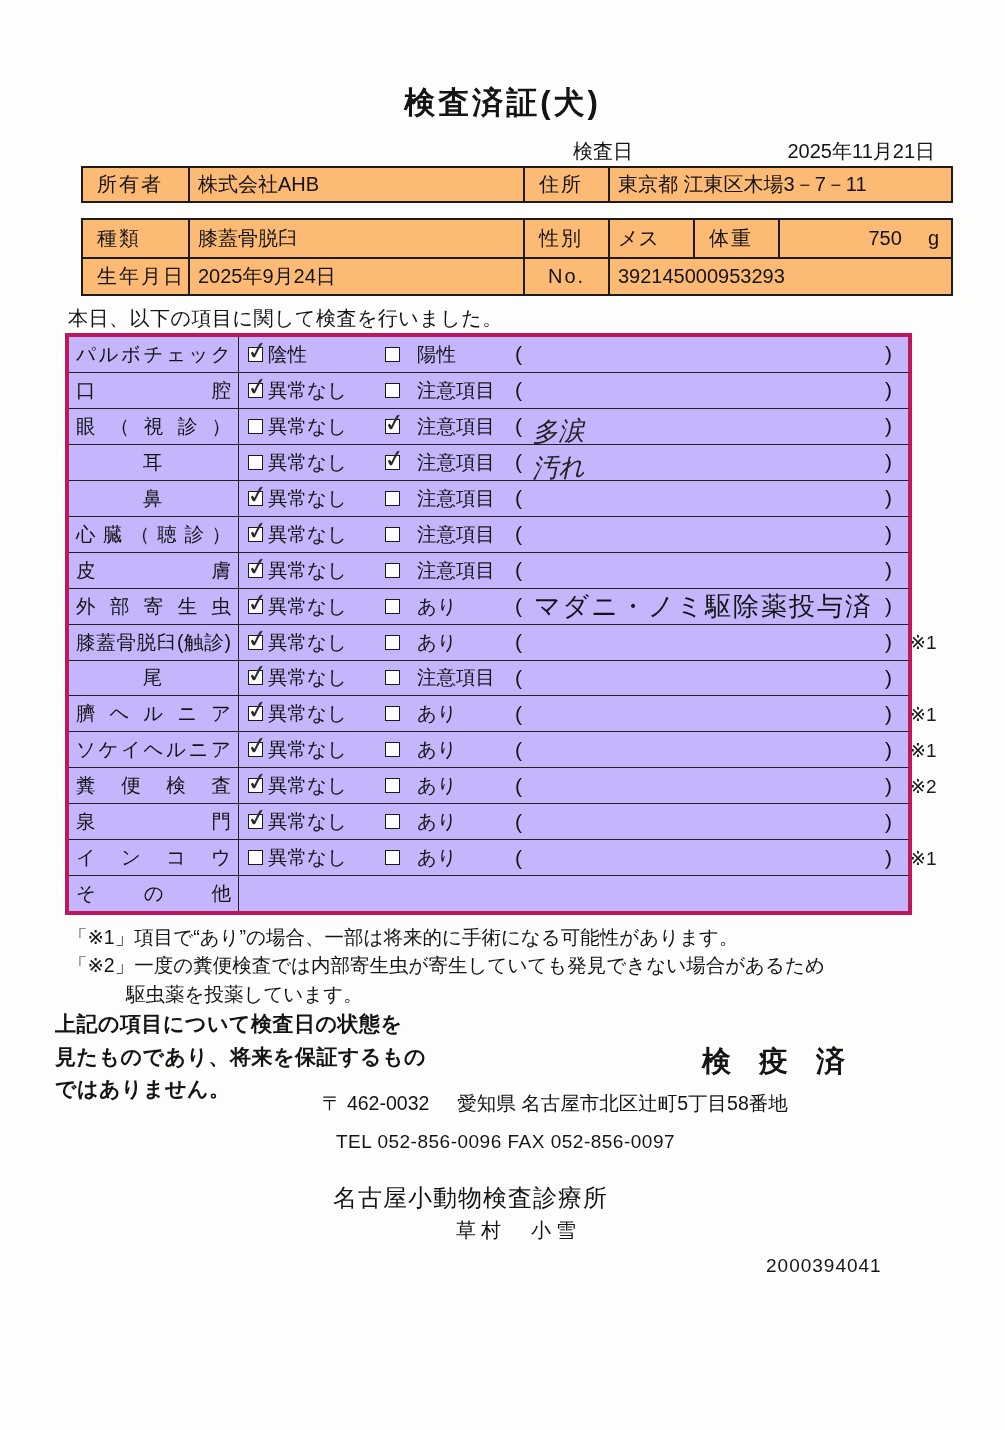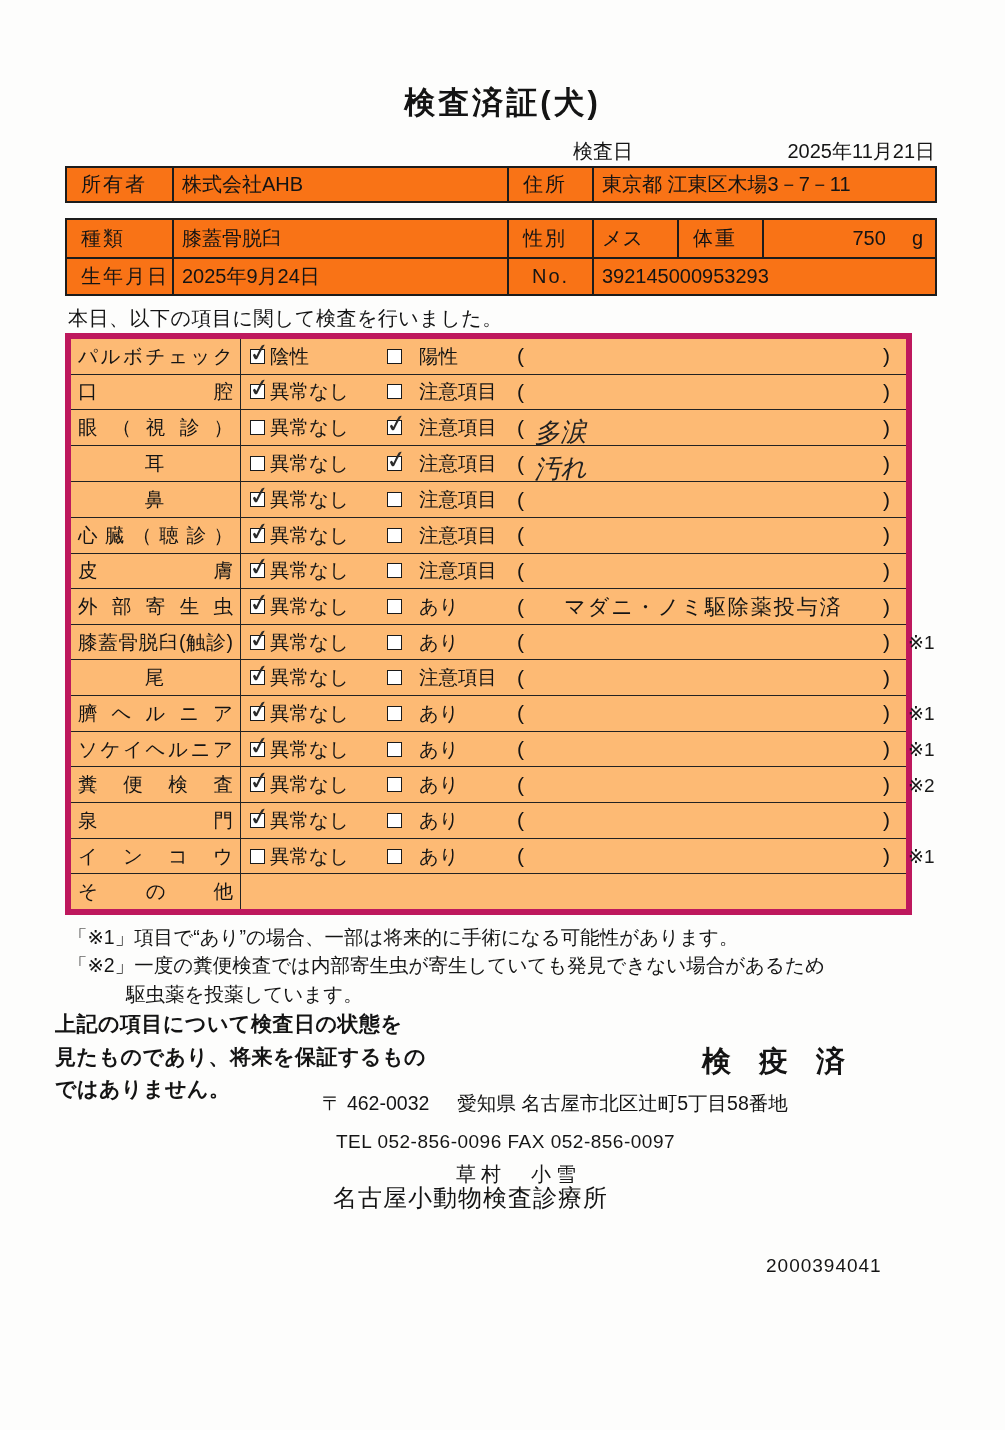--- a/index.html
+++ b/index.html
@@ -18,21 +18,21 @@
     text-align: center; font-size: 31px; font-weight: bold; letter-spacing: 3px;
   }
   .insp-date {
     position: absolute; top: 138px; left: 505px; width: 432px;
     display: flex; align-items: center; font-size: 20px;
   }
   .insp-date .lbl { padding-left: 68px; font-weight: 500; }
   .insp-date .val { margin-left: auto; padding-right: 2px; }
 
   
-  .grid-table { position: absolute; left: 65px; width: 872px; border: 2px solid #1c1c1c; background: #f97316; }
+  .grid-table { position: absolute; left: 81px; width: 872px; border: 2px solid #1c1c1c; background: #fdba74; }
   .g-row { display: flex; }
   .g-row + .g-row { border-top: 2px solid #1c1c1c; }
   .g-cell {
     display: flex; align-items: center; font-size: 20px;
     padding: 0 8px; overflow: hidden; white-space: nowrap;
   }
   .g-cell + .g-cell { border-left: 2px solid #1c1c1c; }
   .g-cell.label { justify-content: flex-start; padding-left: 14px; letter-spacing: 2px; }
   .g-cell.center { justify-content: center; padding-left: 8px; letter-spacing: 2px; }
   .owner-table { top: 166px; }
@@ -46,22 +46,22 @@
   .weight-val { justify-content: flex-end; }
   .weight-val .num { margin-left: auto; padding-right: 26px; }
   .weight-val .unit { flex: none; padding-right: 4px; }
 
   .intro { position: absolute; top: 305px; left: 68px; font-size: 20px; letter-spacing: 0.5px; }
 
   
   .exam-table {
     position: absolute; top: 333px; left: 65px;
     width: 847px; height: 582px;
-    border: 6px solid #be185d;
-    display: flex; flex-direction: column; background: #fdba74;
+    border: 4px solid #be185d;
+    display: flex; flex-direction: column; background: #c4b5fd;
   }
   .exam-row { flex: 1; display: flex; position: relative; }
   .exam-row + .exam-row { border-top: 1.6px solid #222; }
   .cell-name {
     width: 170px; flex: none; border-right: 1.6px solid #222;
     display: flex; align-items: center; padding: 0 7px; overflow: hidden;
   }
   .cell-name .name-text {
     width: 100%; font-size: 19.5px;
     text-align: justify; text-align-last: justify;
@@ -86,21 +86,21 @@
   .cell-note { flex: 1; display: flex; align-items: center; font-size: 20px; overflow: hidden; }
   .paren { flex: none; font-size: 21px; }
   .paren.open { margin-left: 4px; }
   .paren.close { margin-right: 16px; }
   .note-text { flex: 1; padding-left: 16px; white-space: nowrap; overflow: hidden; }
   .note-text.handwritten {
     font-family: "DejaVu Serif", serif; font-style: italic;
     font-size: 26px; transform: rotate(-2deg); display: inline-block;
     padding-left: 10px; color: #222;
   }
-  .note-text.printed { text-align: center; font-size: 21px; letter-spacing: 2px; padding-left: 0; }
+  .note-text.printed { text-align: center; font-size: 26px; letter-spacing: 2px; padding-left: 0; }
   .hidden-parens .paren { visibility: hidden; }
   .ref-mark {
     position: absolute; right: -38px; top: 50%; transform: translateY(-50%);
     width: 36px; font-size: 19px; letter-spacing: 0; color: #1a1a1a; white-space: nowrap;
   }
 
   .footnotes { position: absolute; top: 923px; left: 68px; width: 880px; font-size: 19.5px; line-height: 1.45; }
   .footnotes .indent { padding-left: 58px; }
 
   .disclaimer {
@@ -110,21 +110,21 @@
   .stamp {
     position: absolute; top: 1042px; left: 702px;
     font-size: 29px; font-weight: bold; letter-spacing: 10px; white-space: nowrap;
   }
   .addr-line {
     position: absolute; top: 1090px; left: 322px;
     font-size: 19.5px; display: flex; gap: 28px; white-space: nowrap;
   }
   .tel-line { position: absolute; top: 1131px; left: 336px; font-size: 19px; letter-spacing: 0.5px; white-space: nowrap; }
   .clinic-name { position: absolute; top: 1182px; left: 333px; font-size: 24px; letter-spacing: 1px; }
-  .vet-name { position: absolute; top: 1161px; left: 456px; font-size: 20px; letter-spacing: 5px; }
+  .vet-name { position: absolute; top: 1217px; left: 456px; font-size: 20px; letter-spacing: 5px; }
   .serial { position: absolute; top: 1255px; left: 766px; font-size: 19px; letter-spacing: 1px; }
 </style>
 </head>
 <body>
 
 <div class="page">
 
   <div class="title">検査済証(犬)</div>
 
   <div class="insp-date">

